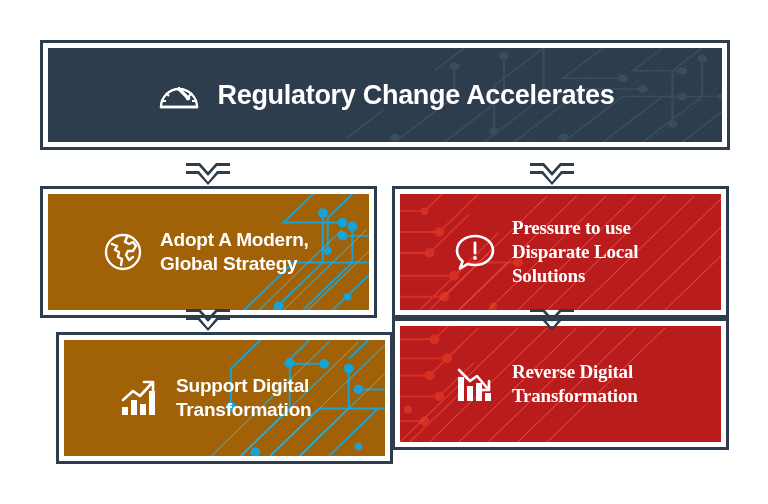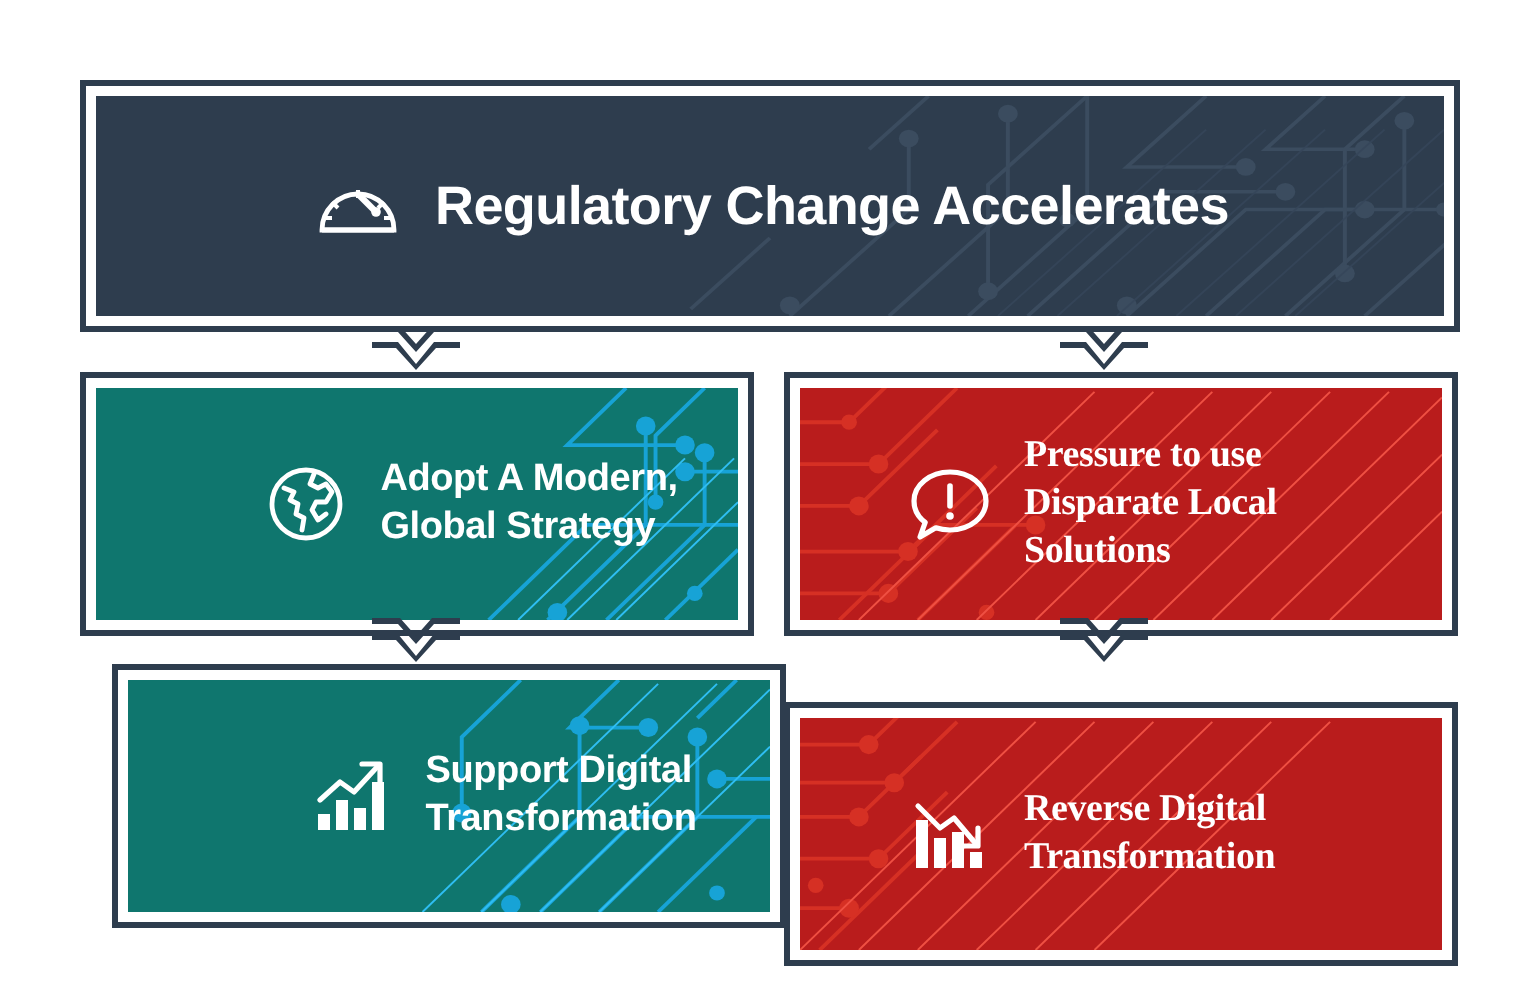--- a/index.html
+++ b/index.html
@@ -44,21 +44,21 @@
     inset: 0;
     pointer-events: none;
   }
   .circuit svg { display: block; width: 100%; height: 100%; }
 
   
   .header-card {
     left: 40px;
     top: 40px;
     width: 690px;
-    height: 126px;
+    height: 110px;
   }
   .header-inner { background: #2e3d4e; justify-content: center; }
   .header-row {
     position: relative;
     display: flex;
     align-items: center;
     gap: 16px;
     z-index: 2;
   }
   .header-title {
@@ -67,23 +67,23 @@
     font-weight: bold;
     letter-spacing: -0.3px;
     white-space: nowrap;
   }
 
   
   .quad-card { width: 337px; height: 132px; }
   .q-tl { left: 40px;  top: 186px; }
   .q-tr { left: 392px; top: 186px; }
   .q-bl { left: 40px;  top: 332px; margin-left: 16px; }
-  .q-br { left: 392px; top: 351px; }
-
-  .fill-blue { background: #0f766e; justify-content: center; }
+  .q-br { left: 392px; top: 318px; }
+
+  .fill-blue { background: #a16207; }
   .fill-red  { background: #b91c1c; font-family: Liberation Serif, serif; }
 
   .quad-row {
     position: relative;
     z-index: 2;
     display: flex;
     align-items: center;
     gap: 14px;
     padding-left: 52px;
   }

